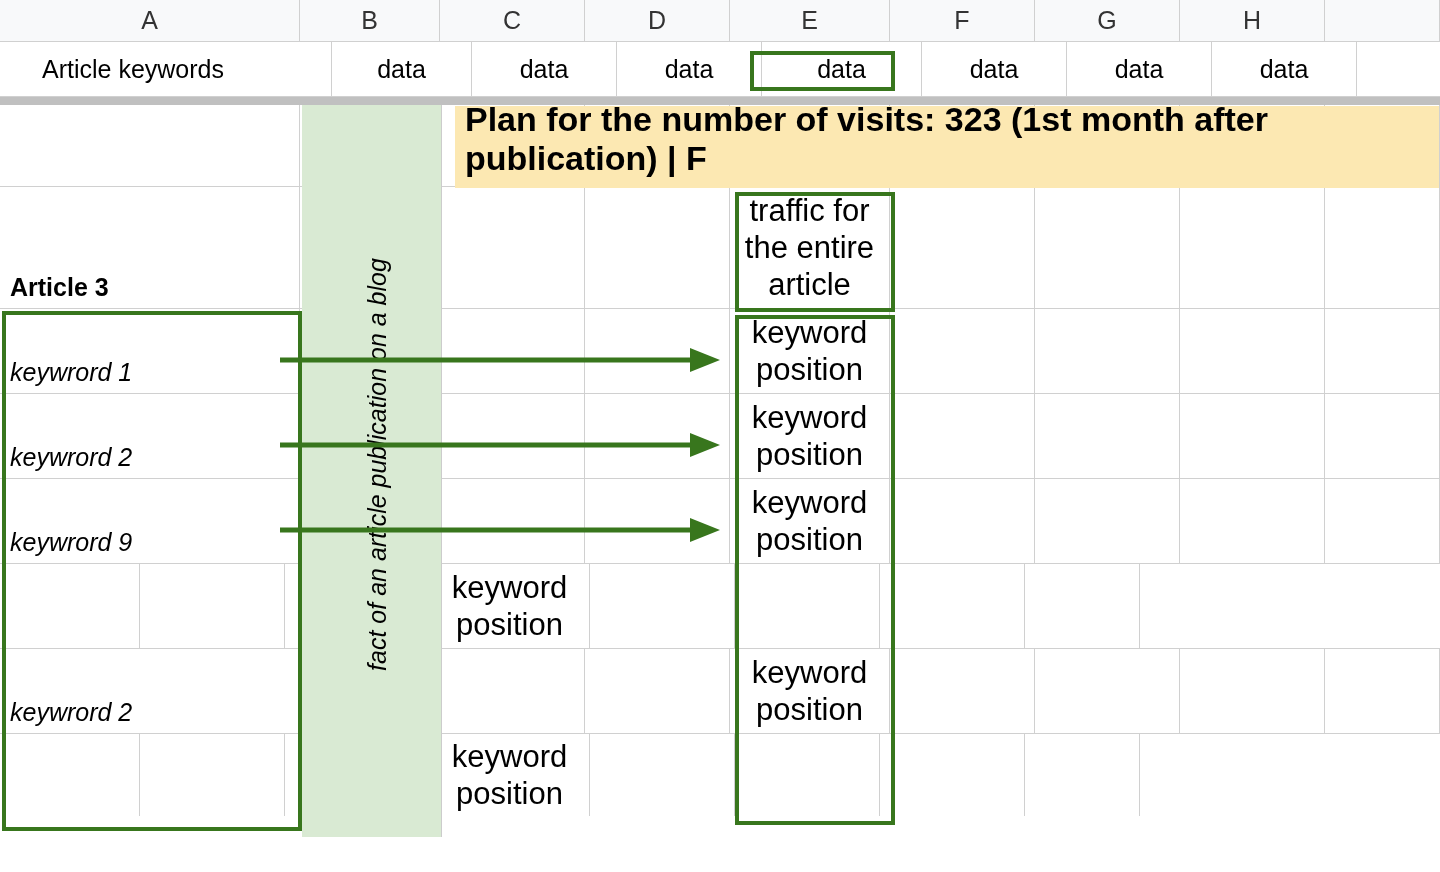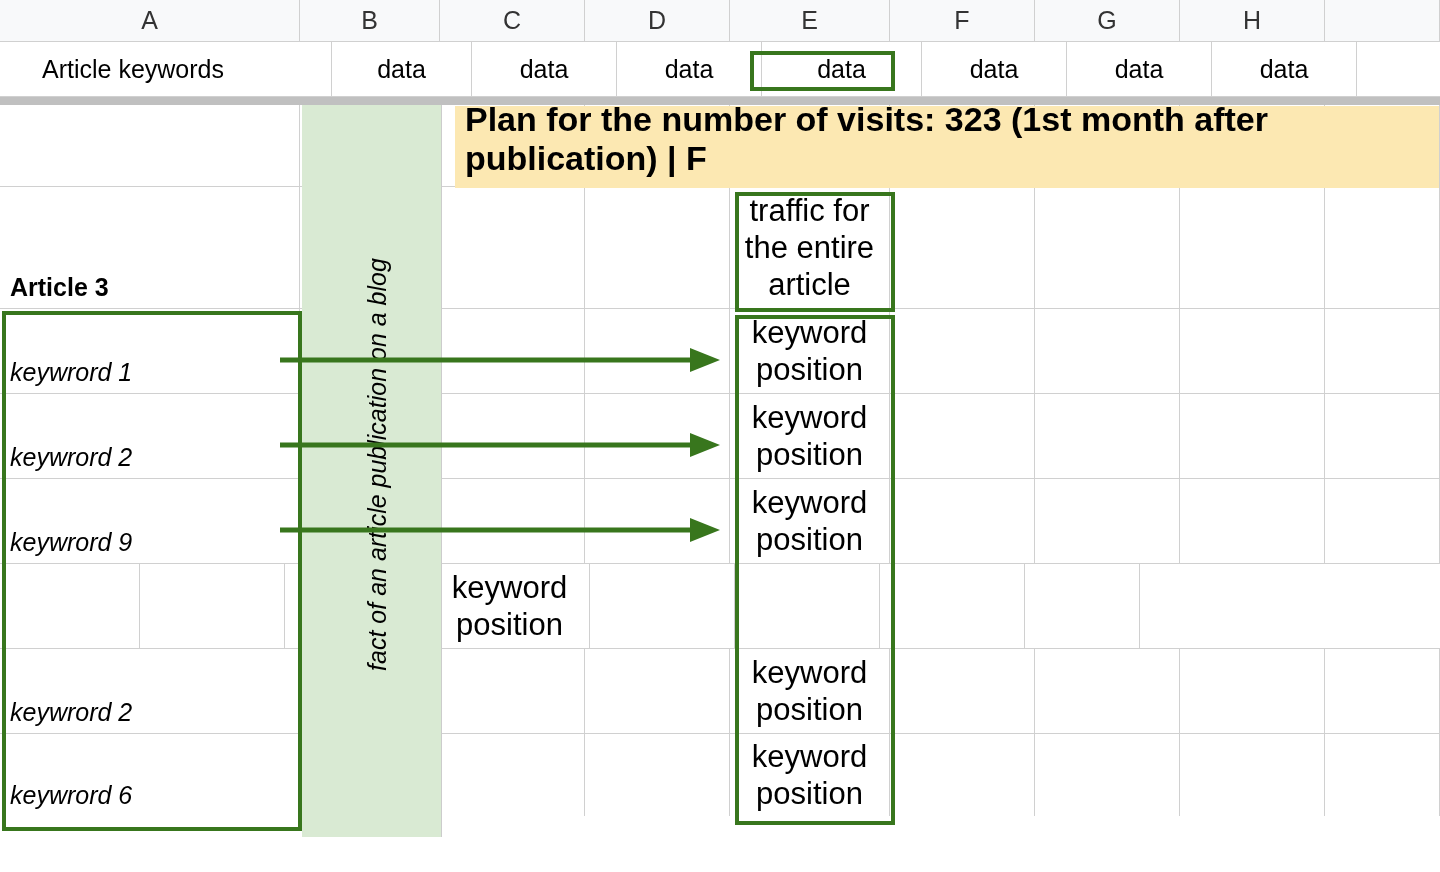--- a/index.html
+++ b/index.html
@@ -323,21 +323,20 @@
     <div class="body-cell col-E center">
         <div class="e-content">keyword position</div>
       </div>
     <div class="body-cell col-F"></div>
     <div class="body-cell col-G"></div>
     <div class="body-cell col-H"></div>
     <div class="body-cell col-I"></div>
   </div>
 
   <div class="body-row" style="height:82px;border-bottom:none;">
-    <div class="body-cell col-A keyword">keywrord 6</div>
     <div class="body-cell col-B"></div>
     <div class="body-cell col-C"></div>
     <div class="body-cell col-D"></div>
     <div class="body-cell col-E center">
         <div class="e-content">keyword position</div>
       </div>
     <div class="body-cell col-F"></div>
     <div class="body-cell col-G"></div>
     <div class="body-cell col-H"></div>
     <div class="body-cell col-I"></div>

